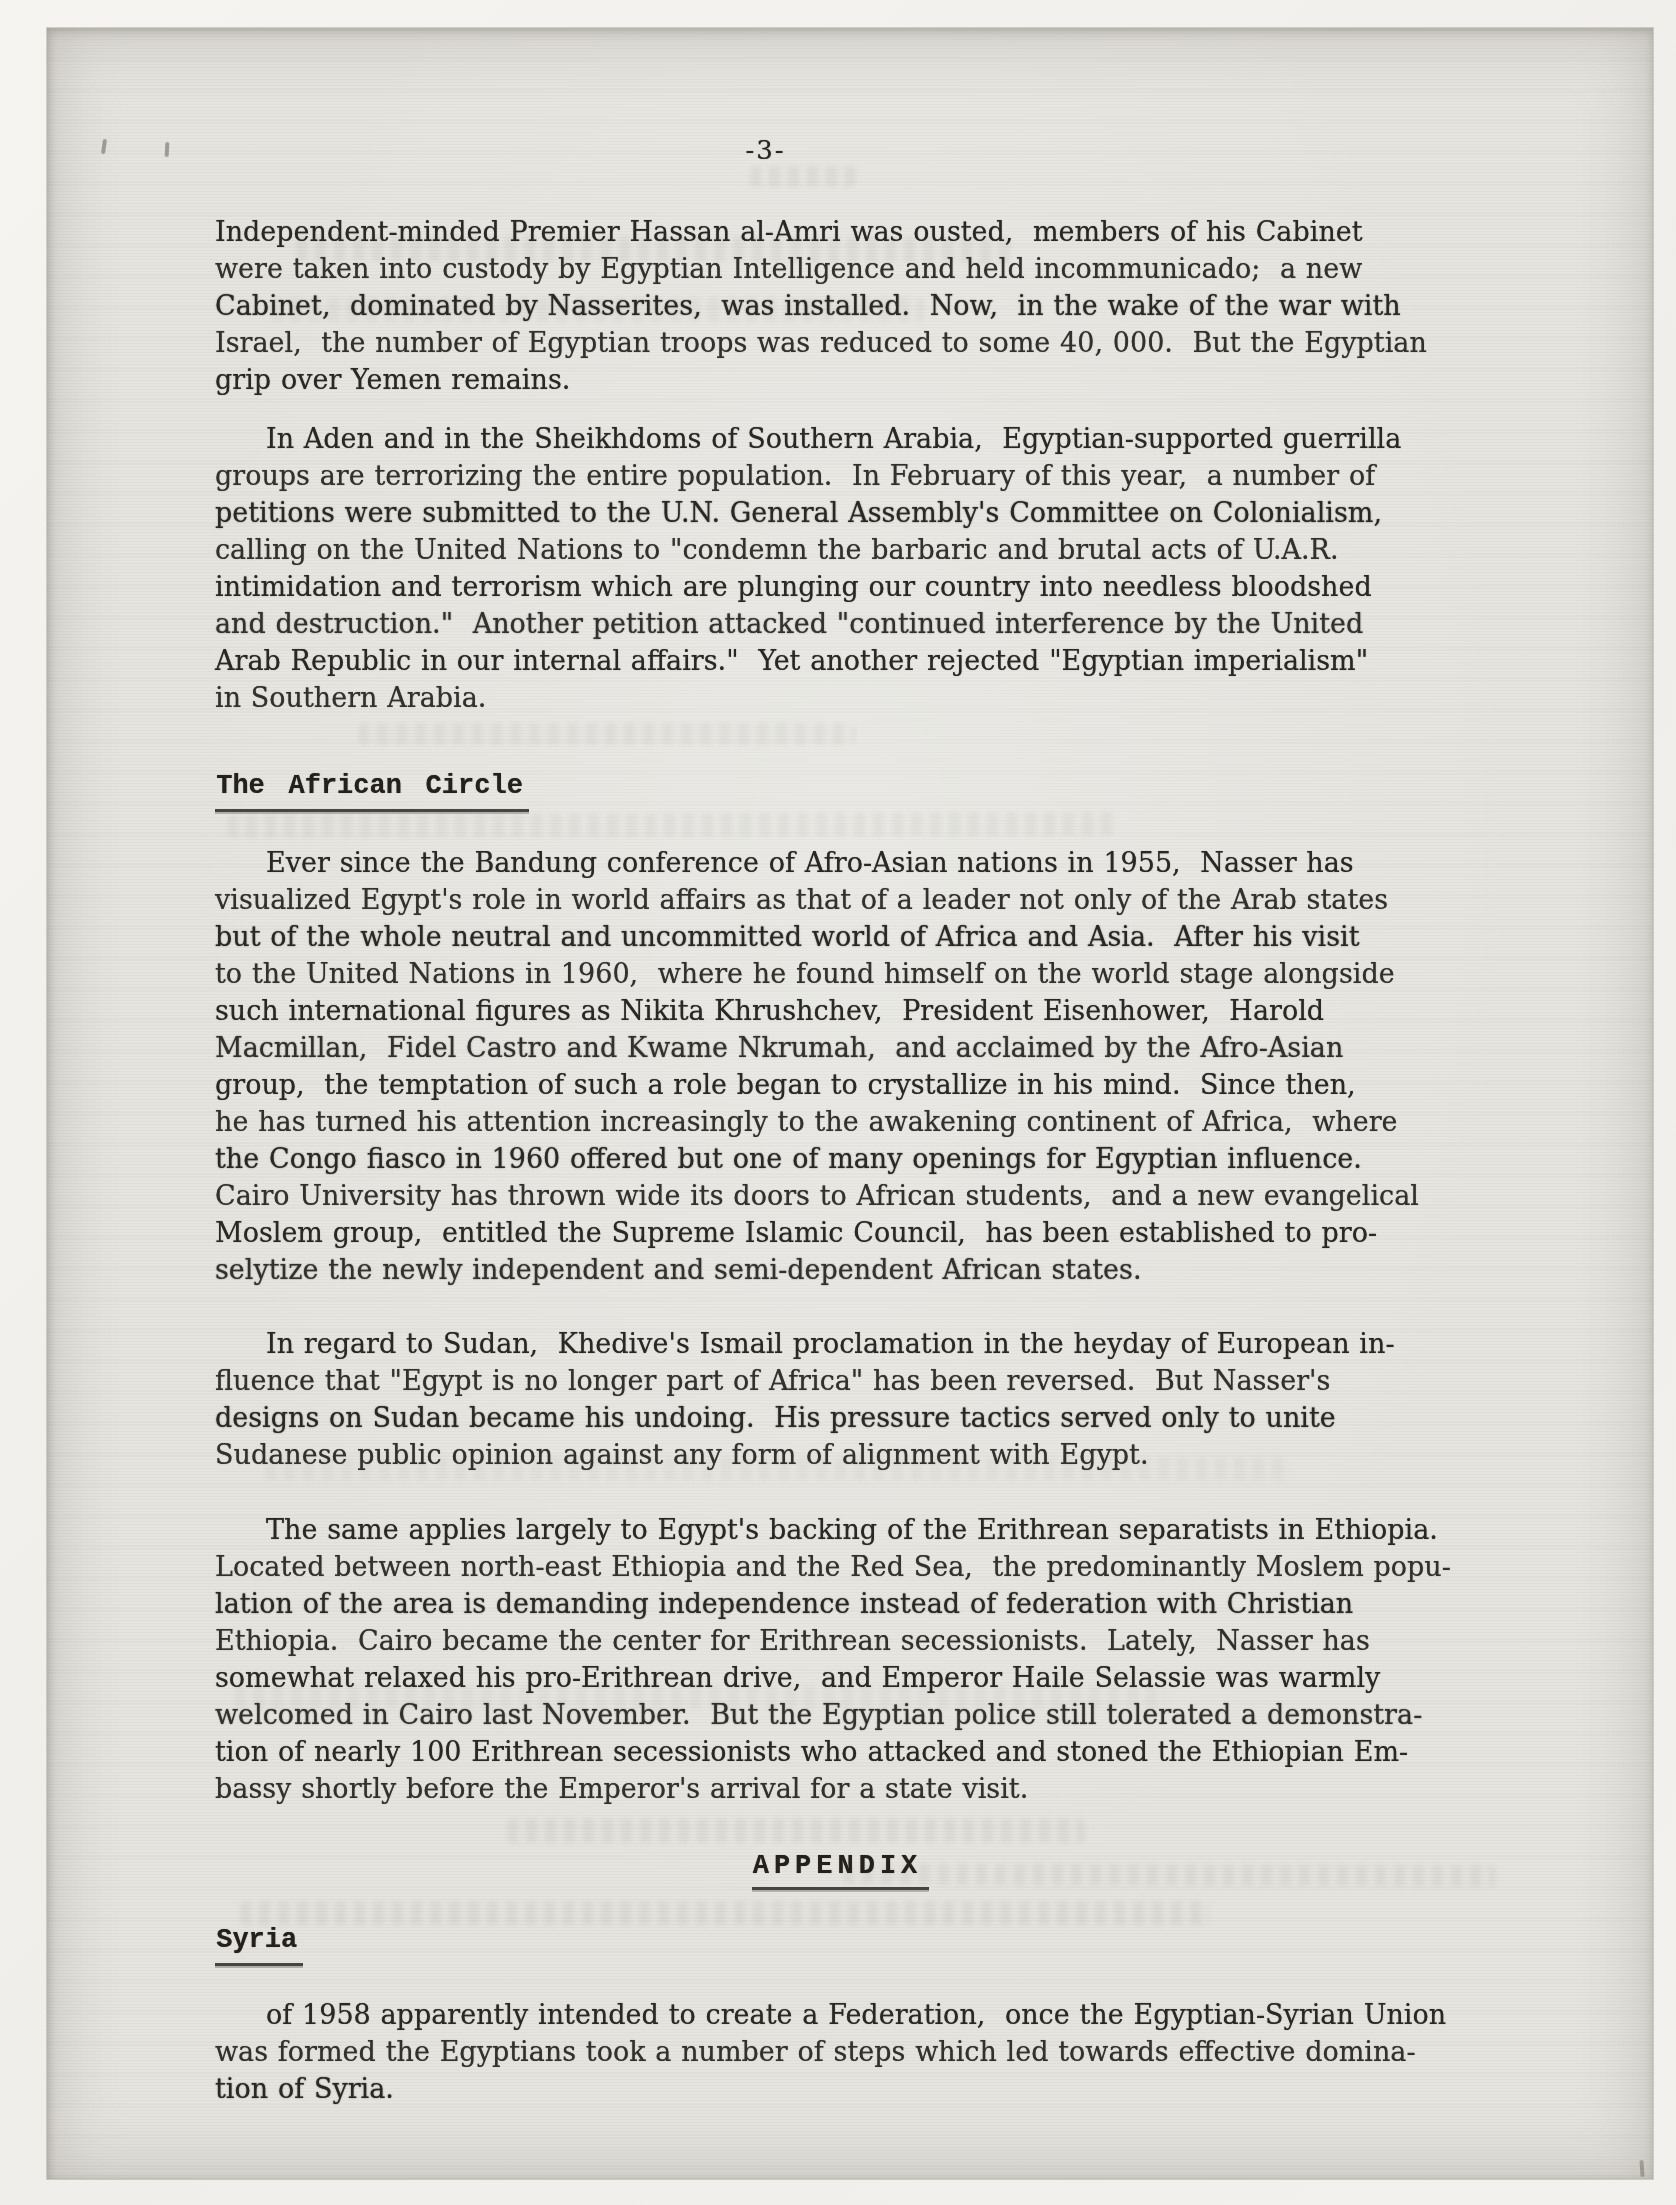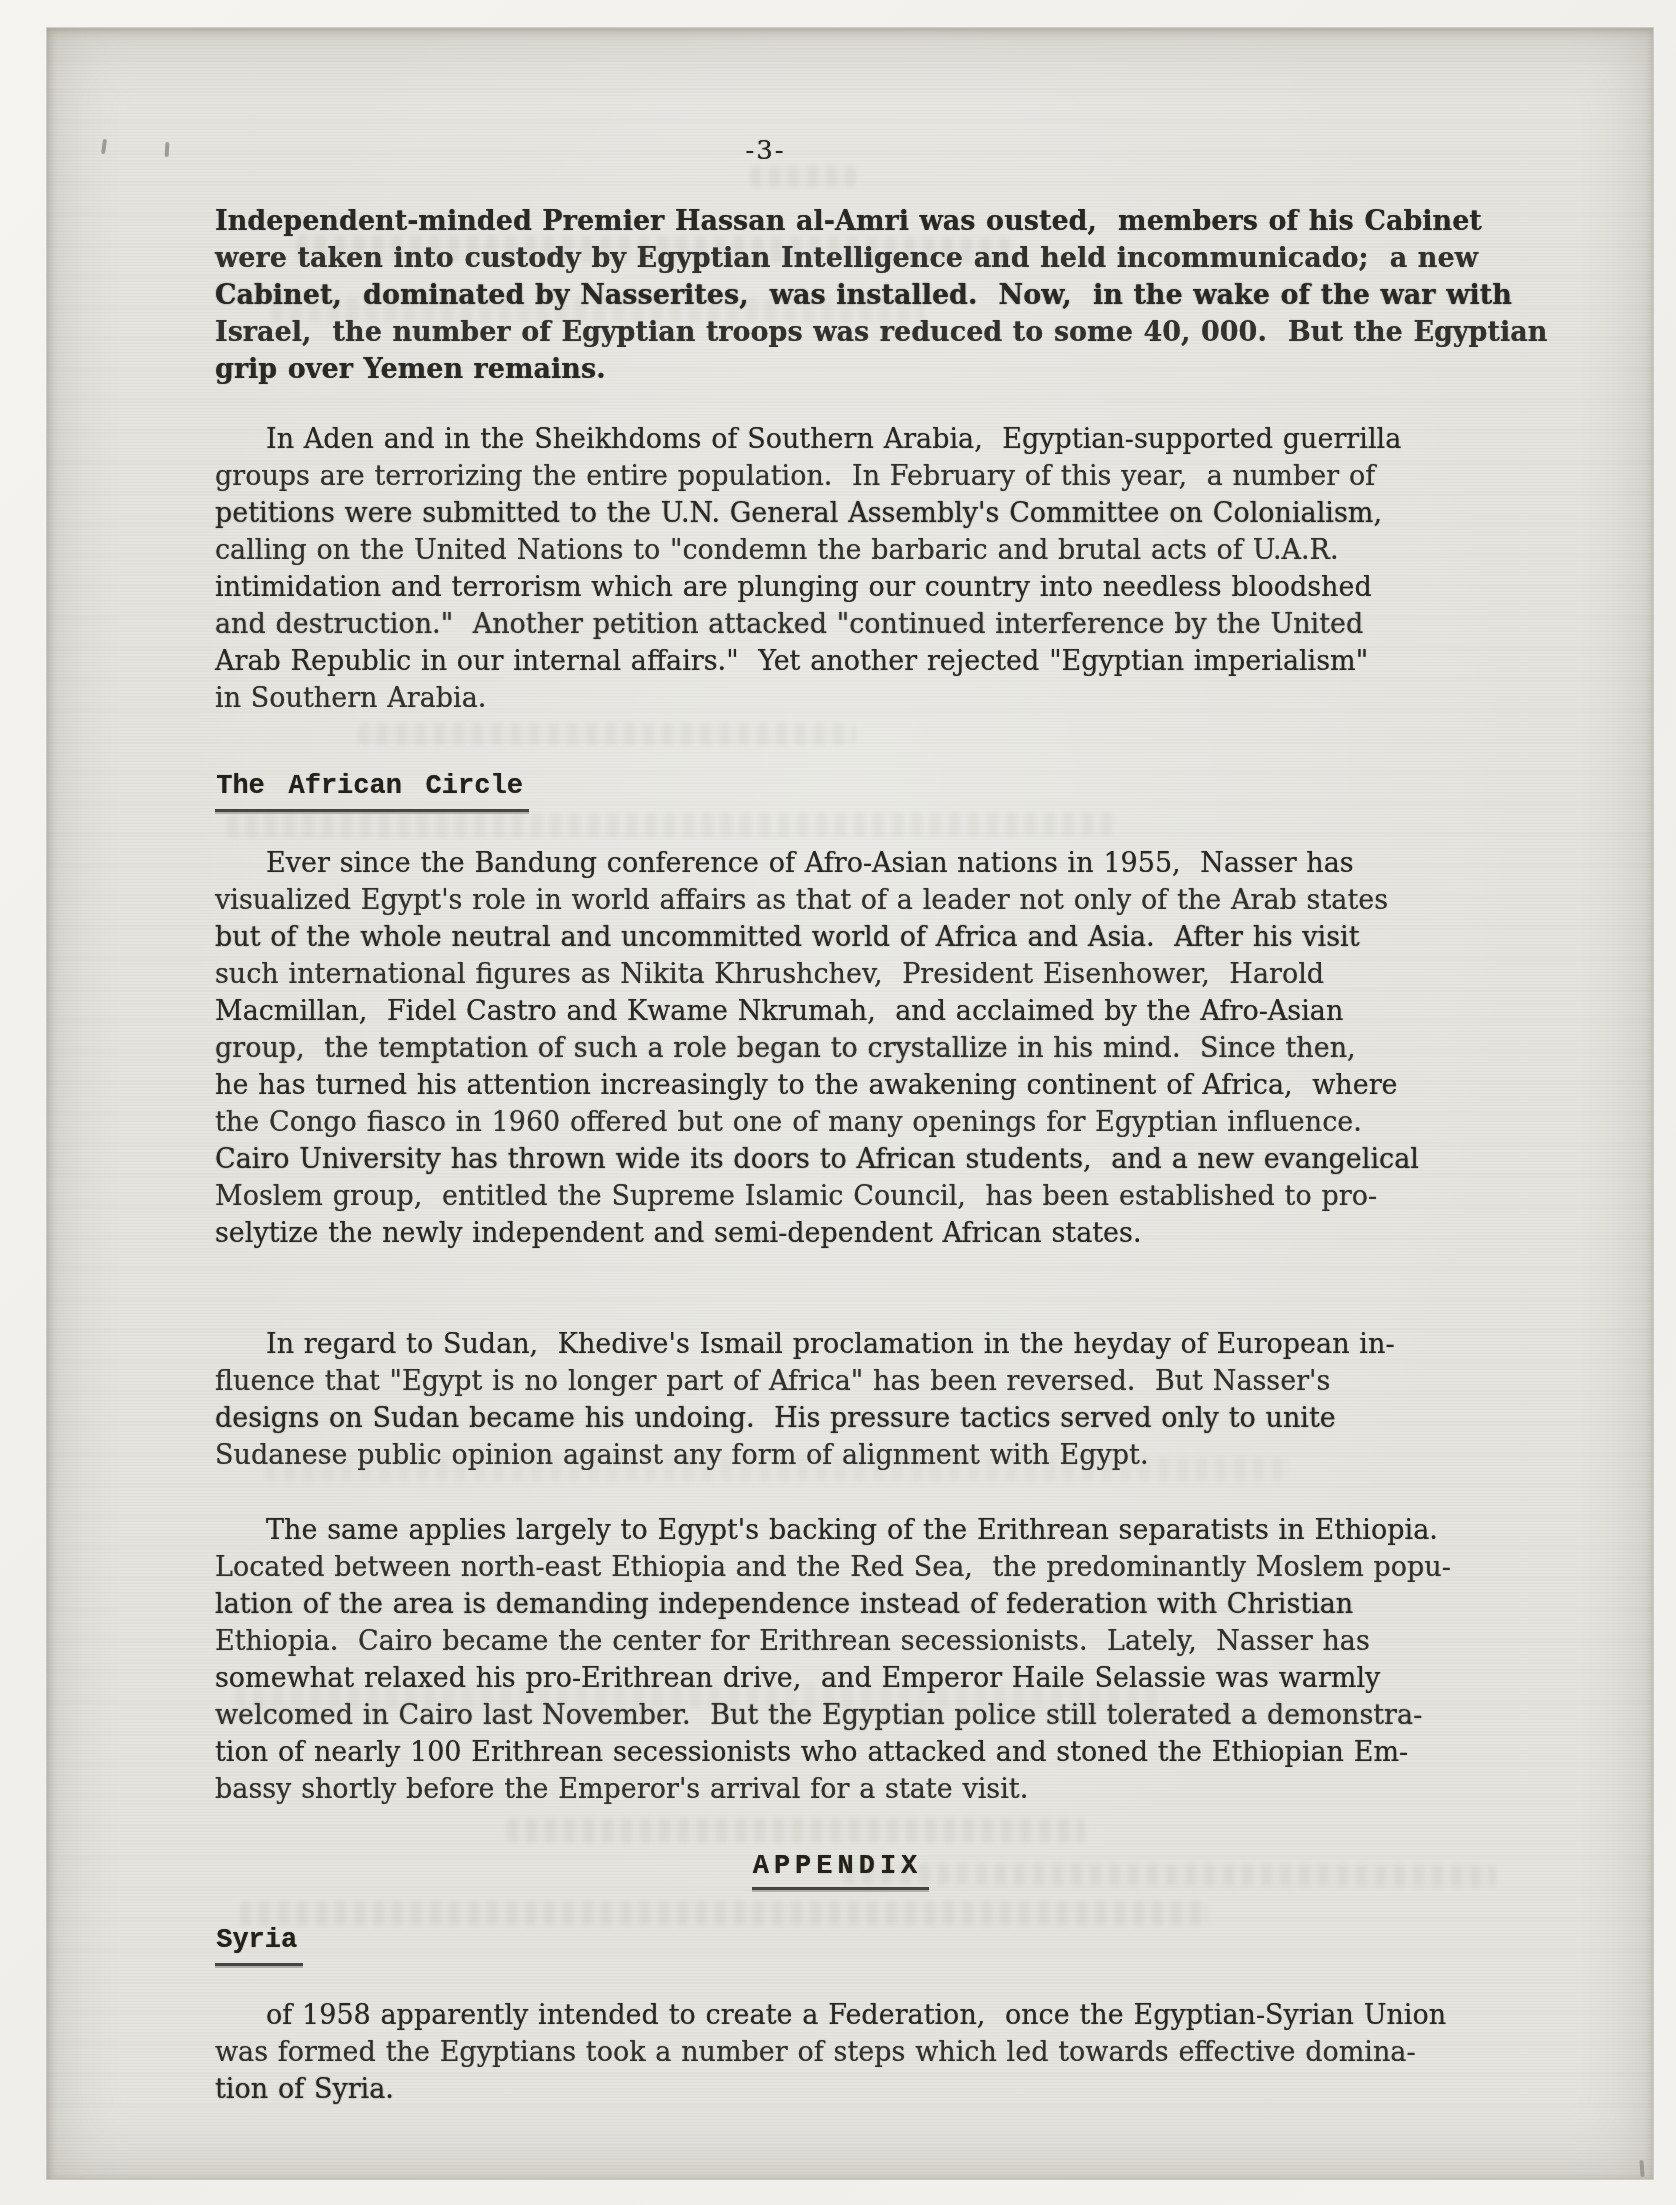--- a/index.html
+++ b/index.html
@@ -64,21 +64,21 @@
     border-bottom: 3.1px solid rgba(36,34,30,0.82);
     box-shadow: 0 1.9px 0 rgba(36,34,30,0.28);
     padding: 0 6.2px 4.4px 1.2px;
     font-family: Liberation Mono, monospace;
   }
   .sec-2 .hl { word-spacing: 7.5px; }
   .sec-6 { text-align: center; letter-spacing: 5px; }
   .sec-6 .hl { padding-bottom: 2px; border-bottom-width: 3.7px; }
 
   
-  .sec-0 { top: 174px; font-weight: bold; }
+  .sec-0 { top: 185px; }
   .sec-1 { top: 392px; }
   .sec-2 { top: 737px; }
   .sec-3 { top: 816px; }
   .sec-4 { top: 1297px; }
   .sec-5 { top: 1483px; }
   .sec-6 { top: 1817px; left: 168px; width: 1250px; }
   .sec-7 { top: 1891px; }
   .sec-8 { top: 1968px; }
 
   
@@ -157,20 +157,21 @@
     </div>
 
   <div class="sec sec-2 heading">
     <span class="hl">The African Circle</span>
   </div>
 
   <div class="sec sec-3 para indent">
       <div class="line">Ever since the Bandung conference of Afro-Asian nations in 1955,  Nasser has</div>
       <div class="line">visualized Egypt's role in world affairs as that of a leader not only of the Arab states</div>
       <div class="line">but of the whole neutral and uncommitted world of Africa and Asia.  After his visit</div>
+      <div class="line">to the United Nations in 1960,  where he found himself on the world stage alongside</div>
       <div class="line">such international figures as Nikita Khrushchev,  President Eisenhower,  Harold</div>
       <div class="line">Macmillan,  Fidel Castro and Kwame Nkrumah,  and acclaimed by the Afro-Asian</div>
       <div class="line">group,  the temptation of such a role began to crystallize in his mind.  Since then,</div>
       <div class="line">he has turned his attention increasingly to the awakening continent of Africa,  where</div>
       <div class="line">the Congo fiasco in 1960 offered but one of many openings for Egyptian influence.</div>
       <div class="line">Cairo University has thrown wide its doors to African students,  and a new evangelical</div>
       <div class="line">Moslem group,  entitled the Supreme Islamic Council,  has been established to pro-</div>
       <div class="line">selytize the newly independent and semi-dependent African states.</div>
     </div>
 

